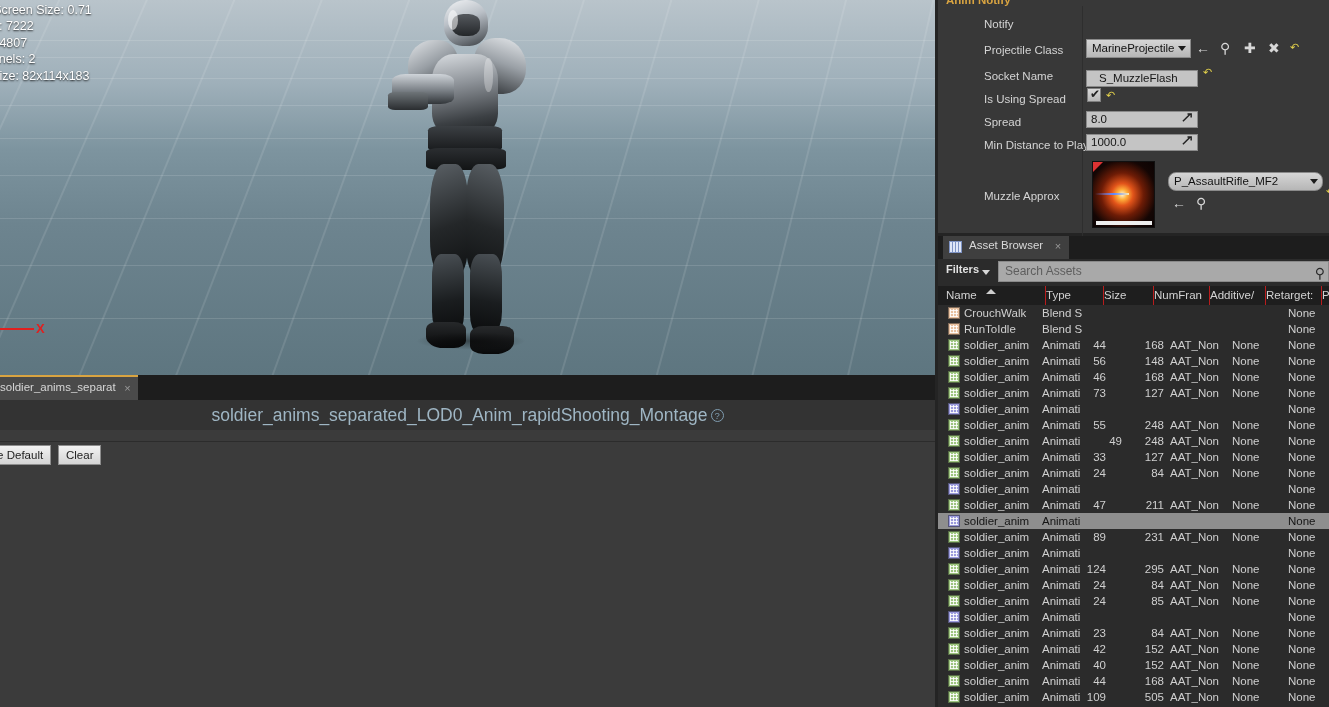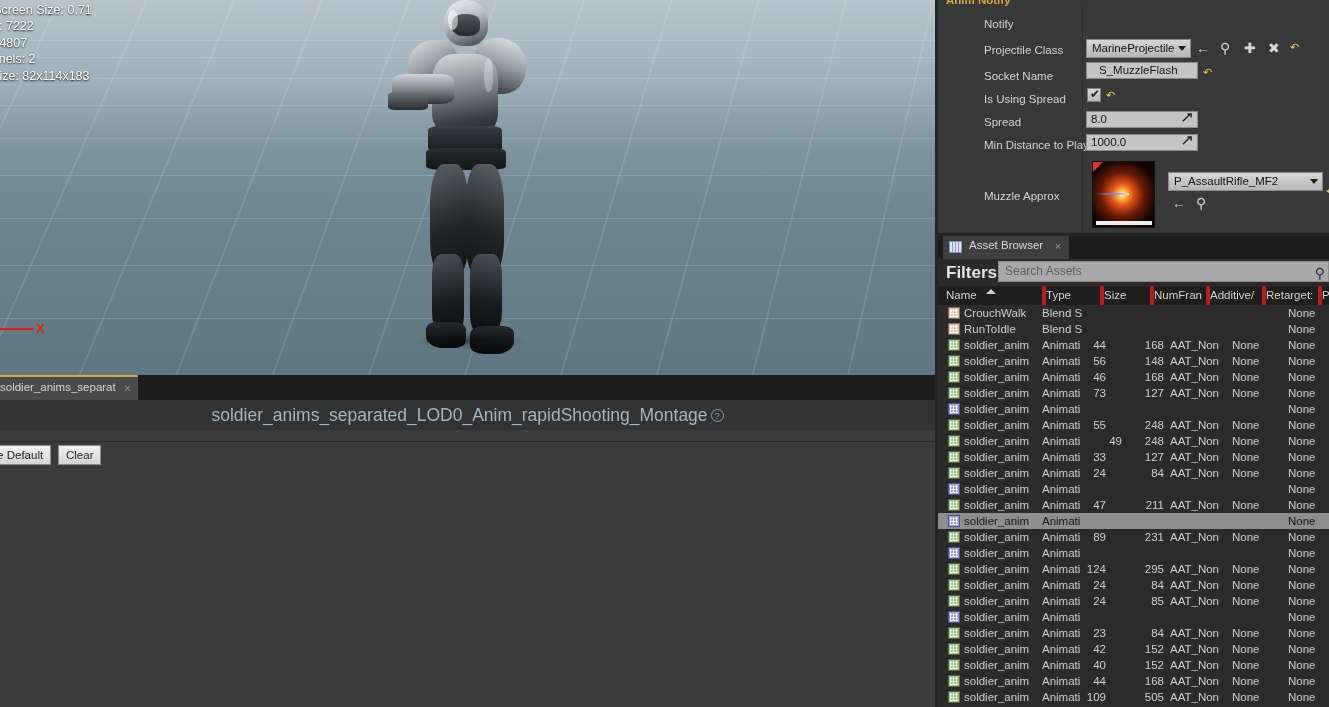--- a/index.html
+++ b/index.html
@@ -96,34 +96,34 @@
   .ab-tab .ic{ position:absolute; left:6px; top:5px; width:13px; height:12px;
     background:#7e93c4; }
   .ab-tab .ic b{ position:absolute; left:1px; top:1px; width:11px; height:10px;
     background:repeating-linear-gradient(90deg,#dfe6f7 0 2px,#7e93c4 2px 3px),
                repeating-linear-gradient(0deg,#dfe6f7 0 2px,#7e93c4 2px 3px);
     display:block; }
   .ab-tab .x{ position:absolute; right:8px; top:4px; color:#999; font-size:11px; }
 
   .ab-filt{ position:absolute; left:0; top:23px; width:391px; height:27px;
     background:#2b2b2b; }
-  .fbtn{ position:absolute; left:8px; top:4px; color:#e2e2e2; font-size:17px;
+  .fbtn{ position:absolute; left:8px; top:4px; color:#e2e2e2; font-size:11px;
     font-weight:bold; }
   .fbtn .cv{ position:absolute; right:-11px; top:7px; width:0; height:0;
     border-left:4px solid transparent; border-right:4px solid transparent;
     border-top:5px solid #d8d8d8; }
   .searchbox{ position:absolute; left:60px; top:2px; width:331px; height:21px;
     background:#a9a9a9; border:1px solid #8a8a8a; color:#5e5e5e; font-size:12px;
     line-height:19px; padding-left:6px; }
   .searchbox .mg{ position:absolute; right:3px; top:2px; color:#2a2a2a; font-size:14px; }
 
   .ab-head{ position:absolute; left:0; top:50px; width:391px; height:19px;
     background:#1e1e1e; }
   .ch{ position:absolute; top:0; height:19px; line-height:18px; color:#d2d2d2;
-    font-size:11.5px; border-right:4px solid #b91c1c; overflow:hidden; white-space:nowrap; }
+    font-size:11.5px; border-right:1px solid #b91c1c; overflow:hidden; white-space:nowrap; }
   .ch .sortasc{ position:absolute; top:3px; width:0; height:0;
     border-left:5px solid transparent; border-right:5px solid transparent;
     border-bottom:5px solid #cfcfcf; }
 
   .ab-rows{ position:absolute; left:0; top:69px; width:391px; height:402px;
     overflow:hidden; }
   .arow{ position:relative; width:391px; height:16px; }
   .arow.sel{ background:#8e8e8e; }
   .aic{ position:absolute; left:10px; top:2px; width:12px; height:12px;
     border:1px solid rgba(0,0,0,.45); }
@@ -233,21 +233,21 @@
         <span>MarineProjectile</span>
         <i class="cv"></i>
       </div>
       <span class="ticon" style="left:256px; top:35px;">←</span>
       <span class="ticon" style="left:280px; top:35px;">⚲</span>
       <span class="ticon" style="left:304px; top:35px;">✚</span>
       <span class="ticon" style="left:328px; top:35px;">✖</span>
       <span class="reset" style="left:350px; top:36px;">↶</span>
 
       <div class="dlabel" style="top:64px;">Socket Name</div>
-      <div class="field" style="left:146px; top:56px; width:112px;padding-left:12px;">S_MuzzleFlash</div>
+      <div class="field" style="left:146px; top:64px; width:112px;padding-left:12px;">S_MuzzleFlash</div>
       <span class="reset" style="left:263px; top:61px;">↶</span>
 
       <div class="dlabel" style="top:87px;">Is Using Spread</div>
       <div class="checkbox" style="left:147px; top:82px;">
         <span class="tick">✔</span>
       </div>
       <span class="reset" style="left:166px; top:84px;">↶</span>
 
       <div class="dlabel" style="top:110px;">Spread</div>
       <div class="field" style="left:146px; top:105px; width:112px;">8.0</div>
@@ -260,21 +260,21 @@
       <svg class="spin" style="left:242px; top:130px;" viewBox="0 0 12 12">
           <path d="M1 9 L9 1 M6 1 H10 V5" stroke="#222" stroke-width="1.6" fill="none"></path>
         </svg>
 
       <div class="dlabel" style="top:184px;">Muzzle Approx</div>
       <div class="mflash">
         <i class="cr"></i>
         <i class="streak"></i>
         <i class="wb"></i>
       </div>
-      <div class="combo" style="left:228px; top:166px; width:155px;">
+      <div class="combo" style="left:228px; top:166px; width:155px;border-radius:8px;">
         <span>P_AssaultRifle_MF2</span>
         <i class="cv"></i>
       </div>
       <span class="reset" style="left:386px; top:180px;">↶</span>
       <span class="ticon" style="left:232px; top:190px;">←</span>
       <span class="ticon" style="left:256px; top:190px;">⚲</span>
     </div>
   </div>
 
   <div class="ab">

